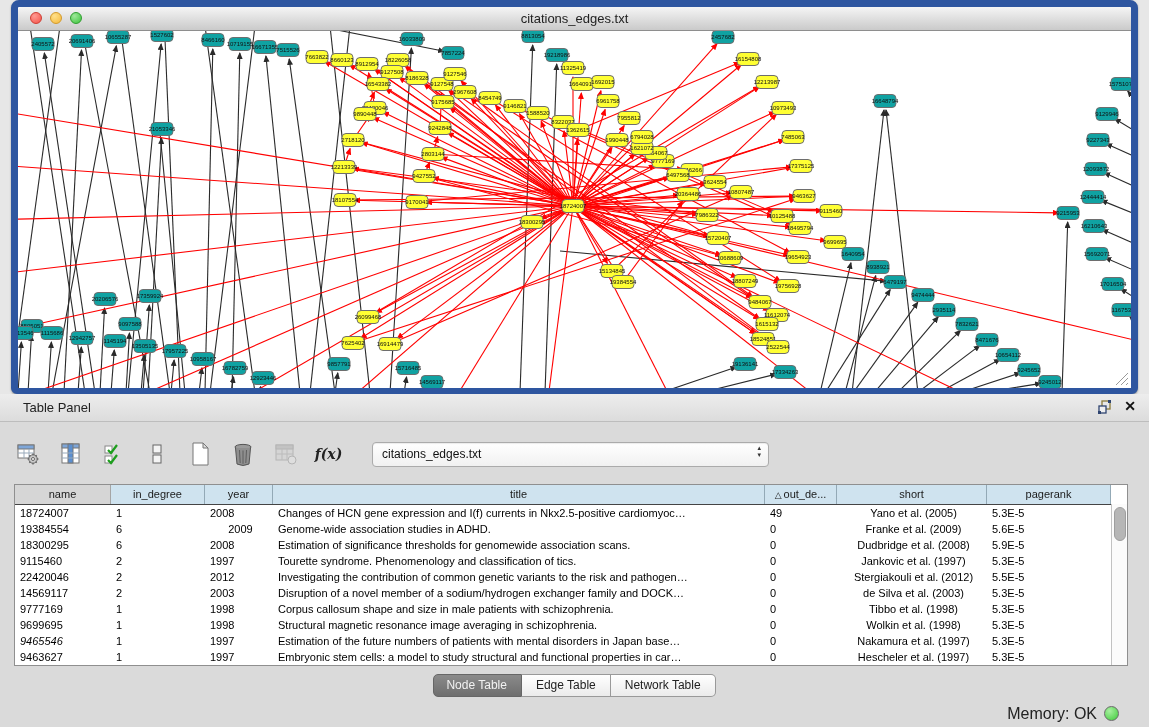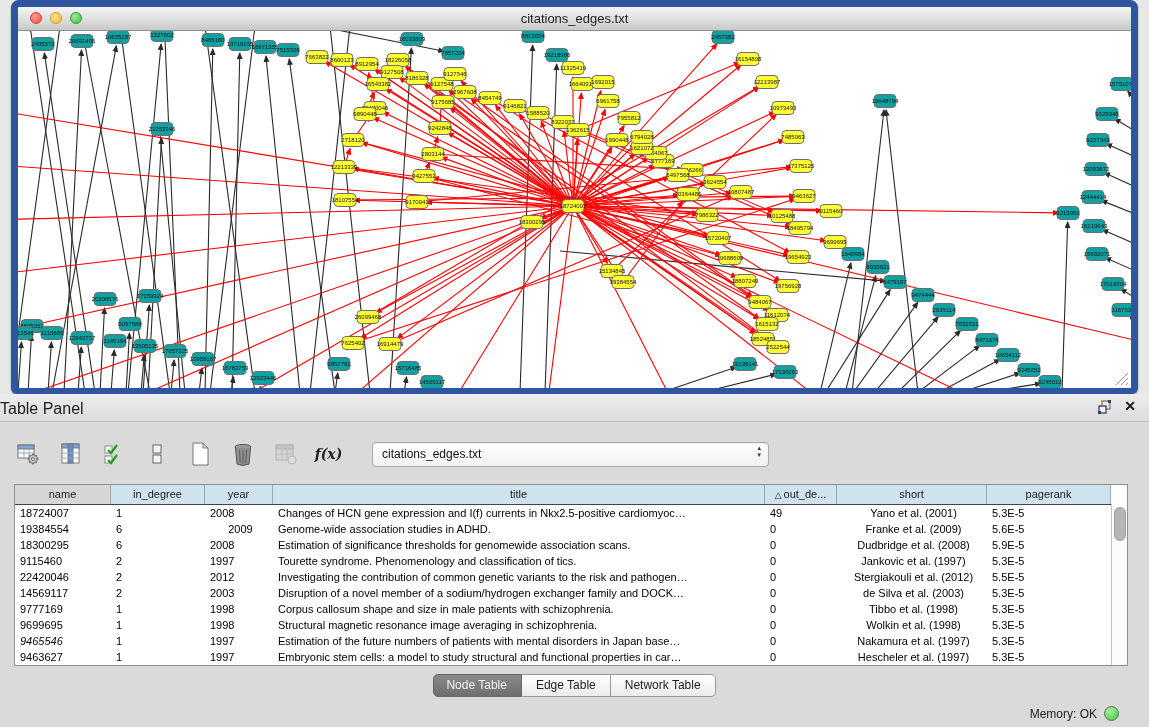--- a/index.html
+++ b/index.html
@@ -16,21 +16,21 @@
   .tl-red{background:radial-gradient(circle at 35% 30%,#ff9a92,#f45248);border:1px solid #ce3d33;}
   .tl-yellow{background:radial-gradient(circle at 35% 30%,#ffe08a,#f5b93c);border:1px solid #d39a2a;}
   .tl-green{background:radial-gradient(circle at 35% 30%,#9fe89a,#3cc43c);border:1px solid #2f9e2f;}
   .canvas{position:relative;width:1113px;height:357px;background:#fff;overflow:hidden;}
   .canvas svg{position:absolute;left:0;top:0;}
   
   .pane-cursor{position:absolute;left:570px;top:396px;width:12px;height:10px;}
   
   .table-panel{position:absolute;left:0;top:394px;width:1149px;height:333px;background:#dadada;}
   .tp-header{height:27px;background:linear-gradient(#ededed,#dcdcdc);border-bottom:1px solid #bdbdbd;position:relative;}
-  .tp-title{position:absolute;left:0;top:6px;font-size:16px;color:#222;}
+  .tp-title{position:absolute;left:23px;top:6px;font-size:13px;color:#222;}
   .tp-float{position:absolute;right:36px;top:5px;width:16px;height:16px;cursor:pointer;}
   .tp-close{position:absolute;right:13px;top:4px;font-size:14px;font-weight:bold;color:#111;cursor:pointer;}
   .toolbar{position:absolute;left:14px;top:44px;height:32px;display:flex;align-items:center;gap:16px;}
   .tool{width:27px;height:28px;display:flex;align-items:center;justify-content:center;cursor:pointer;}
   .fx{font-family:"DejaVu Serif",serif;font-style:italic;font-size:14px;color:#222;font-weight:bold;}
   .combo{margin-left:14px;width:395px;height:23px;border:1px solid #ababab;border-radius:4px;
     background:linear-gradient(#ffffff,#f1f1f1);display:flex;align-items:center;position:relative;
     box-shadow:inset 0 1px 1px rgba(0,0,0,.08);}
   .combo .val{font-size:12px;color:#111;padding-left:9px;}
   .combo .arrows{position:absolute;right:7px;top:1px;font-size:7px;line-height:7px;color:#333;text-align:center;}
@@ -49,21 +49,21 @@
   
   .tabs{position:absolute;left:0;top:280px;width:1149px;display:flex;justify-content:center;}
   .seg{height:21px;line-height:21px;font-size:12px;padding:0 14px;background:linear-gradient(#ffffff,#ebebeb);
     color:#222;border:1px solid #999;border-left:none;cursor:pointer;}
   .seg:first-child{border-left:1px solid #999;border-radius:5px 0 0 5px;}
   .seg:last-child{border-radius:0 5px 5px 0;}
   .seg.sel{background:linear-gradient(#8a8a8a,#6e6e6e);color:#f2f2f2;border-color:#666;padding-left:12px;}
   
   .statusbar{position:absolute;left:0;top:306px;width:1149px;height:27px;display:flex;align-items:center;
     justify-content:flex-end;padding-right:30px;box-sizing:border-box;gap:7px;}
-  .statusbar .mem{font-size:12px;color:#222;}
+  .statusbar .mem{font-size:16px;color:#222;}
   .memdot{width:13px;height:13px;border-radius:50%;background:radial-gradient(circle at 35% 30%,#a8f0a0,#3ecb3a);
     border:1px solid #6a6a6a;cursor:pointer;}
 </style>
 </head>
 <body>
 
 <div class="net-window">
   <div class="titlebar">
     <div class="traffic">
       <span class="tl-red"></span>
@@ -625,21 +625,21 @@
         <div class="th" style="width: 150px;">short</div>
         <div class="th" style="width: 124px;">pagerank</div>
       </div>
     <div class="tbody" id="tbody">
         <div class="tr">
           <div class="td" style="width: 96px; text-align: left;">18724007</div>
           <div class="td" style="width: 94px; text-align: left;">1</div>
           <div class="td" style="width: 68px; text-align: left;">2008</div>
           <div class="td" style="width: 492px; text-align: left;">Changes of HCN gene expression and I(f) currents in Nkx2.5-positive cardiomyoc…</div>
           <div class="td" style="width: 72px; text-align: left;">49</div>
-          <div class="td" style="width: 150px; text-align: center;">Yano et al. (2001)</div>
+          <div class="td" style="width: 150px; text-align: center;">Yano et al. (2005)</div>
           <div class="td" style="width: 124px; text-align: left;">5.3E-5</div>
         </div>
         <div class="tr">
           <div class="td" style="width: 96px; text-align: left;">19384554</div>
           <div class="td" style="width: 94px; text-align: left;">6</div>
           <div class="td" style="width: 68px; text-align: center;">2009</div>
           <div class="td" style="width: 492px; text-align: left;">Genome-wide association studies in ADHD.</div>
           <div class="td" style="width: 72px; text-align: left;">0</div>
           <div class="td" style="width: 150px; text-align: center;">Franke et al. (2009)</div>
           <div class="td" style="width: 124px; text-align: left;">5.6E-5</div>

